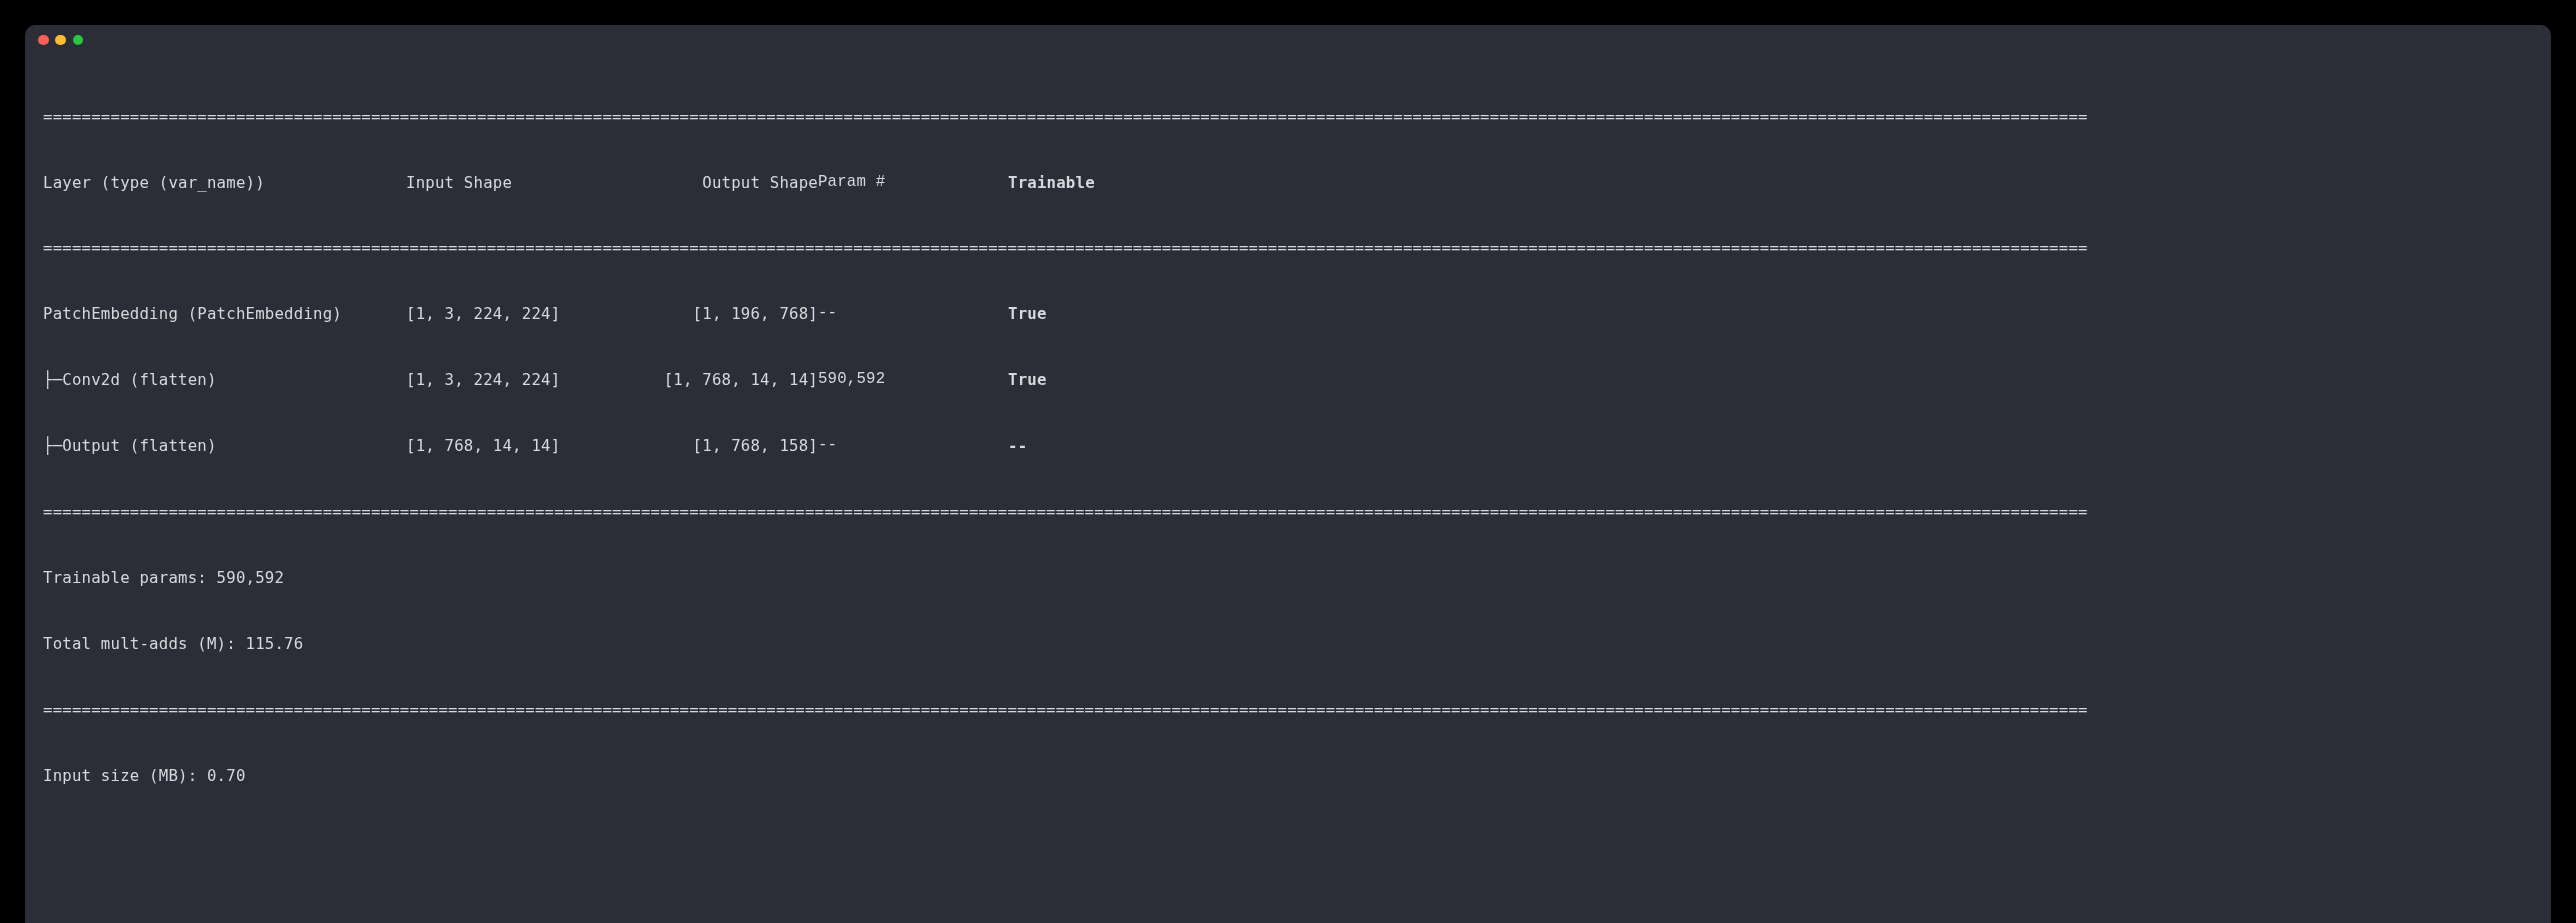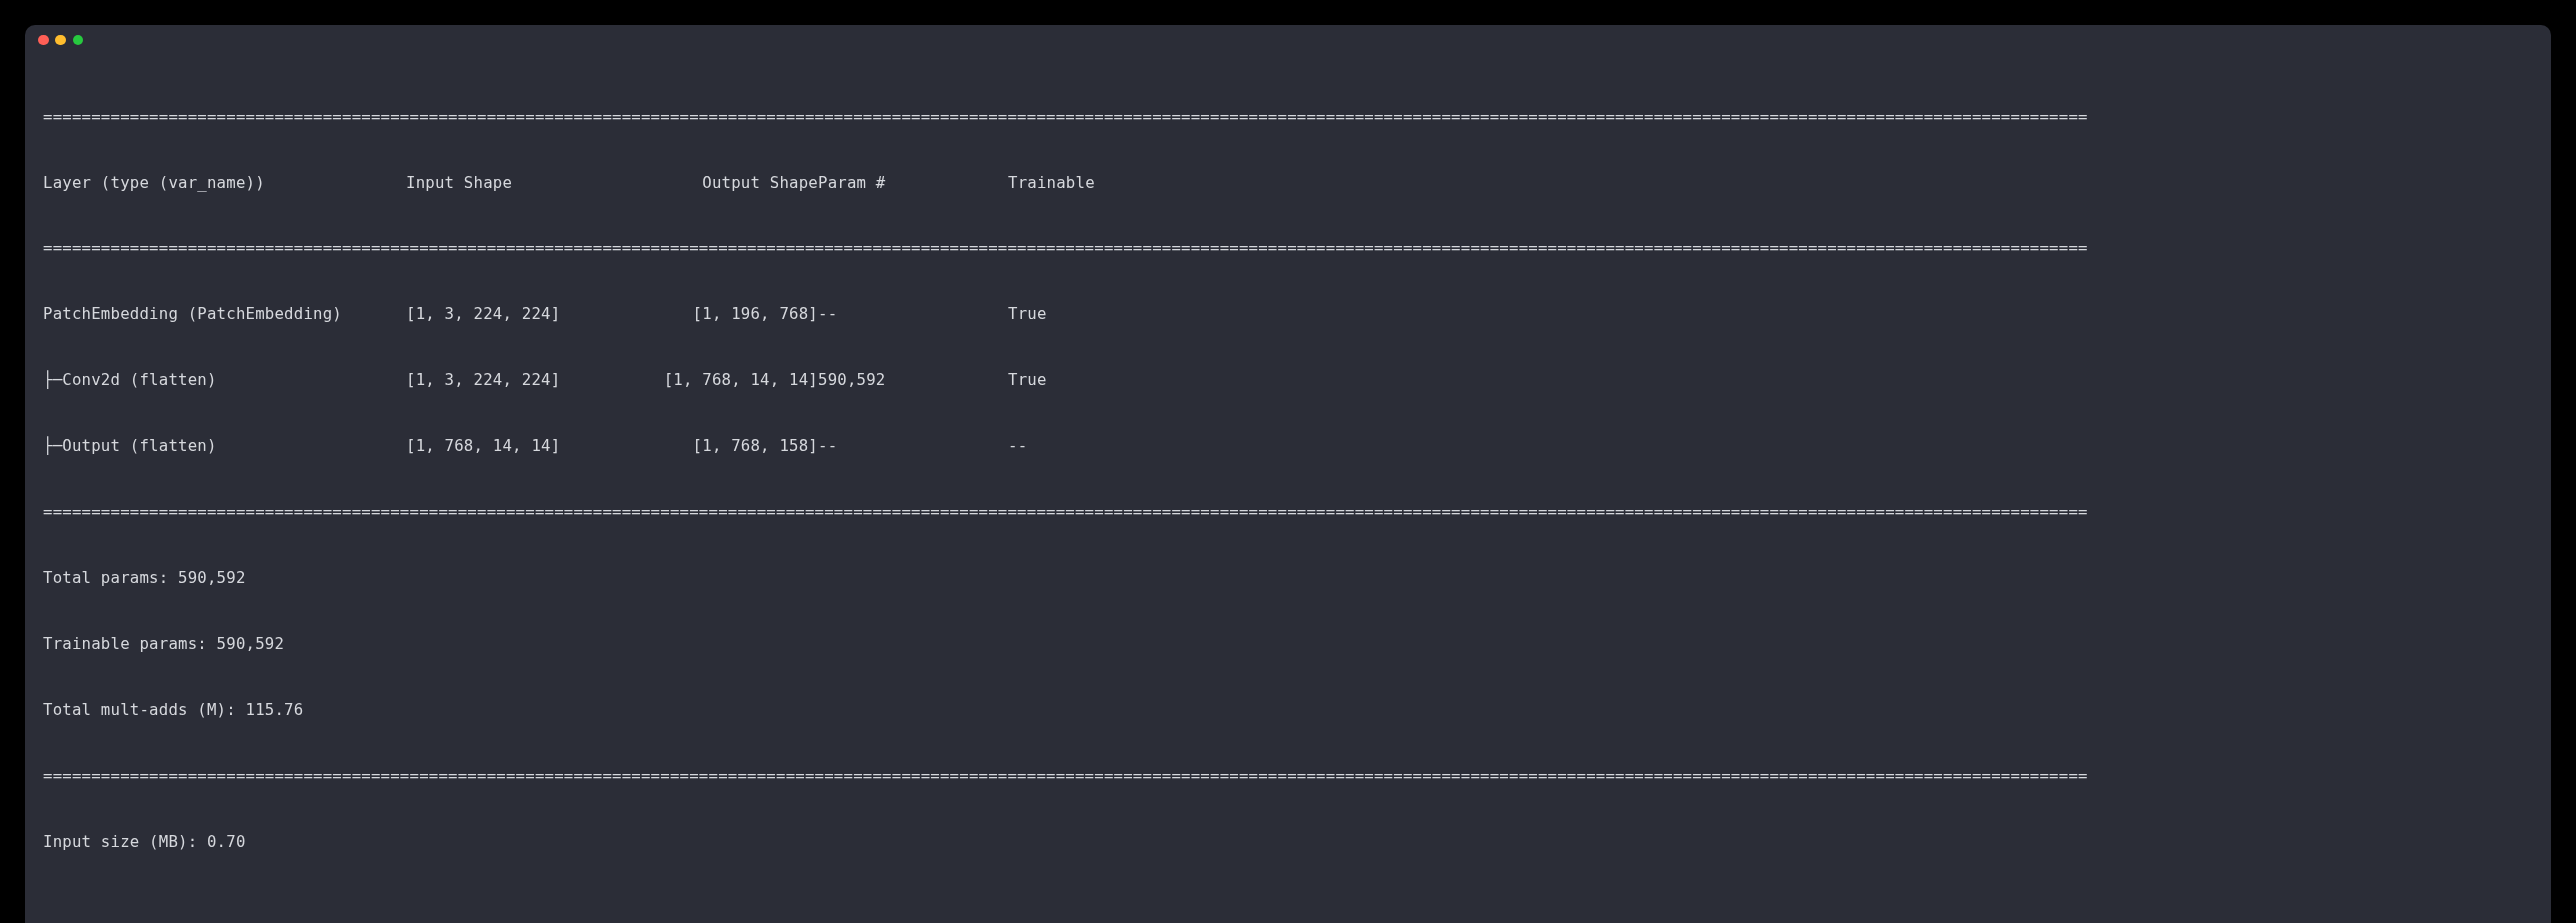--- a/index.html
+++ b/index.html
@@ -54,22 +54,22 @@
     .hr-double::before {
       content: "====================================================================================================================================================================================================================";
       display: block;
     }
     .row {
       display: flex;
     }
     .col-layer { width: 363px; flex-shrink: 0; }
     .col-input { width: 206px; flex-shrink: 0; }
     .col-output { width: 206px; flex-shrink: 0; text-align: right; }
-    .col-param { width: 190px; flex-shrink: 0; }
-    .col-train { flex: 1; }
+    .col-param { width: 190px; flex-shrink: 0; font-family: Liberation Mono, monospace; }
+    .col-train { flex: 1; font-weight: bold; }
     .stat-line { white-space: pre; }
   </style>
 </head>
 <body>
 
 <div class="window">
   <div class="titlebar">
     <div class="traffic-light red"></div>
     <div class="traffic-light yellow"></div>
     <div class="traffic-light green"></div>
@@ -99,21 +99,20 @@
       <div class="col-train">True</div>
     </div>
     <div class="row">
       <div class="col-layer">├─Output (flatten)</div>
       <div class="col-input">[1, 768, 14, 14]</div>
       <div class="col-output">[1, 768, 158]</div>
       <div class="col-param">--</div>
       <div class="col-train">--</div>
     </div>
     <div class="hr-double"></div>
-    <div class="stat-line">Total params: 590,592</div>
     <div class="stat-line">Trainable params: 590,592</div>
     <div class="stat-line">Total mult-adds (M): 115.76</div>
     <div class="hr-double"></div>
     <div class="stat-line">Input size (MB): 0.70</div>
     
     
     
     
   </div>
 </div>

